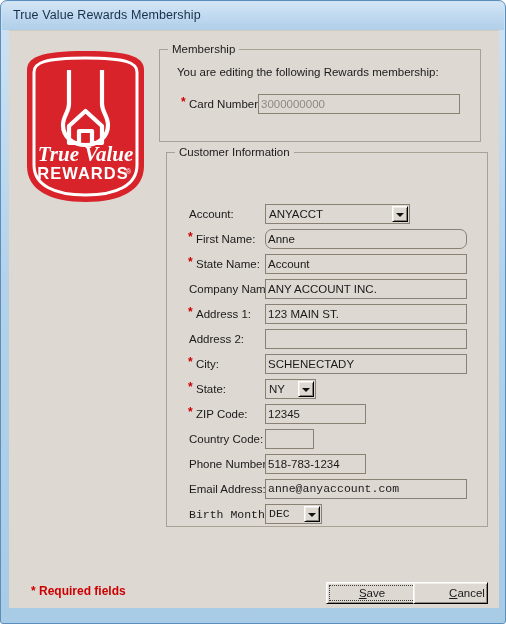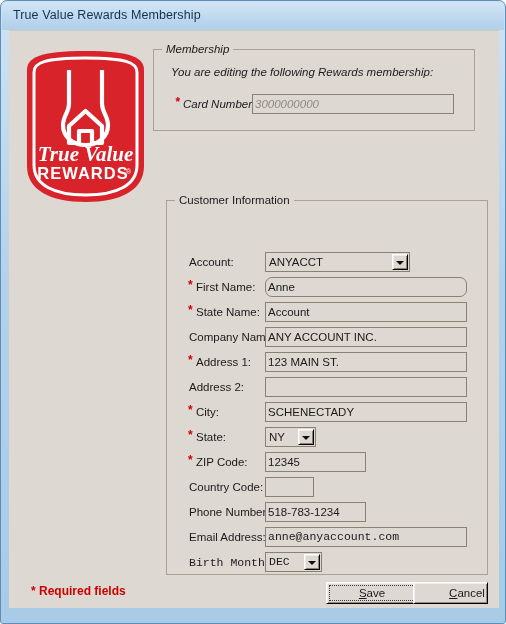--- a/index.html
+++ b/index.html
@@ -77,32 +77,30 @@
     position: absolute;
     top: -7px;
     left: 8px;
     background: #ded8d2;
     padding: 0 4px;
     font-size: 11.5px;
     color: #1a1a1a;
     white-space: nowrap;
   }
   #grp-membership {
-    left: 142px;
+    left: 148px;
     top: 18px;
     width: 322px;
-    height: 82px;
-    font-style: italic;
+    height: 93px;
   }
   #grp-customer {
     left: 155px;
     top: 121px;
     width: 322px;
     height: 375px;
-    margin-top: 48px;
   }
 
   .static-text {
     position: absolute;
     font-size: 11.5px;
     color: #1a1a1a;
     white-space: nowrap;
   }
 
   

